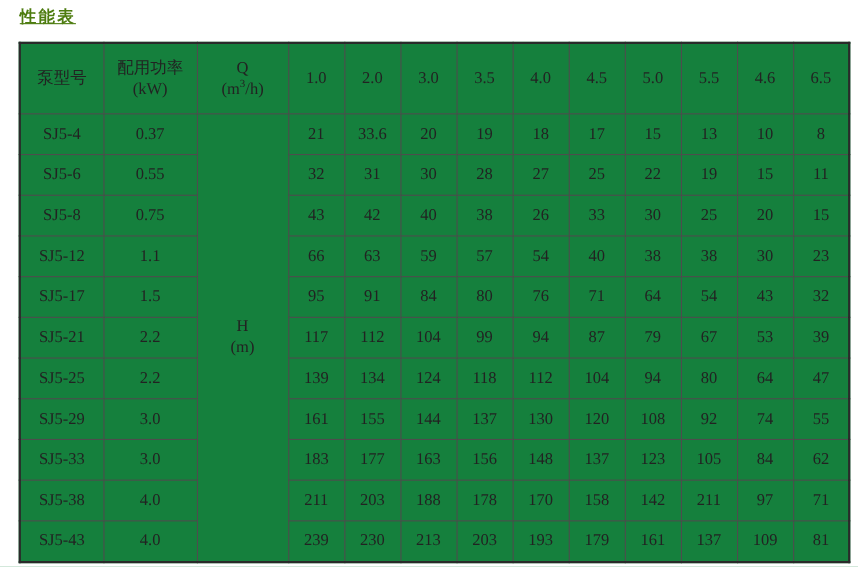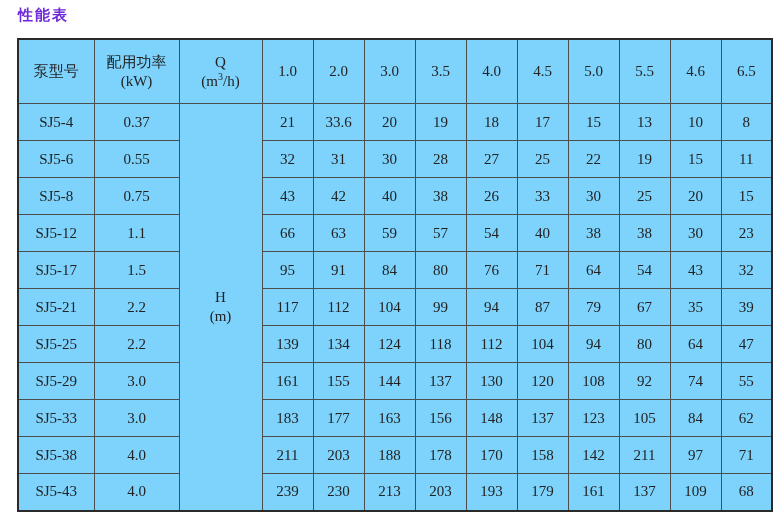--- a/index.html
+++ b/index.html
@@ -18,31 +18,32 @@
   }
   .title {
     position: absolute;
     left: 18px;
     top: 6px;
     margin: 0;
     font-family: "Liberation Sans", "DejaVu Sans", sans-serif;
     font-weight: bold;
     font-size: 18px;
     letter-spacing: 2px;
-    color: #6d28d9;
+    color: #4d7c0f;
+    text-decoration: underline;
   }
   table.perf-table {
     position: absolute;
     left: 17px;
     top: 38px;
     width: 756px;
     border-collapse: collapse;
     table-layout: fixed;
     border: 2px solid #2a2a2a;
-    background: #7dd3fc;
+    background: #15803d;
   }
   table.perf-table th,
   table.perf-table td {
     border: 1px solid #4d4d4d;
     text-align: center;
     vertical-align: middle;
     padding: 0;
     font-weight: normal;
     font-size: 15px;
     color: #222222;
@@ -187,21 +188,21 @@
           <td>SJ5-21</td>
           <td>2.2</td>
           <td>117</td>
           <td>112</td>
           <td>104</td>
           <td>99</td>
           <td>94</td>
           <td>87</td>
           <td>79</td>
           <td>67</td>
-          <td>35</td>
+          <td>53</td>
           <td>39</td>
         </tr>
         <tr>
           <td>SJ5-25</td>
           <td>2.2</td>
           <td>139</td>
           <td>134</td>
           <td>124</td>
           <td>118</td>
           <td>112</td>
@@ -258,17 +259,17 @@
           <td>4.0</td>
           <td>239</td>
           <td>230</td>
           <td>213</td>
           <td>203</td>
           <td>193</td>
           <td>179</td>
           <td>161</td>
           <td>137</td>
           <td>109</td>
-          <td>68</td>
+          <td>81</td>
         </tr>
       </tbody>
   </table>
 </div>
 
 </body></html>

